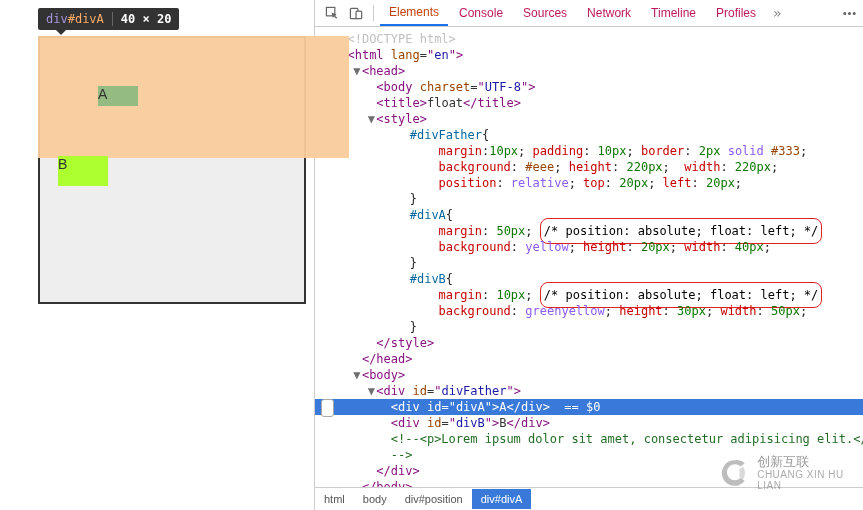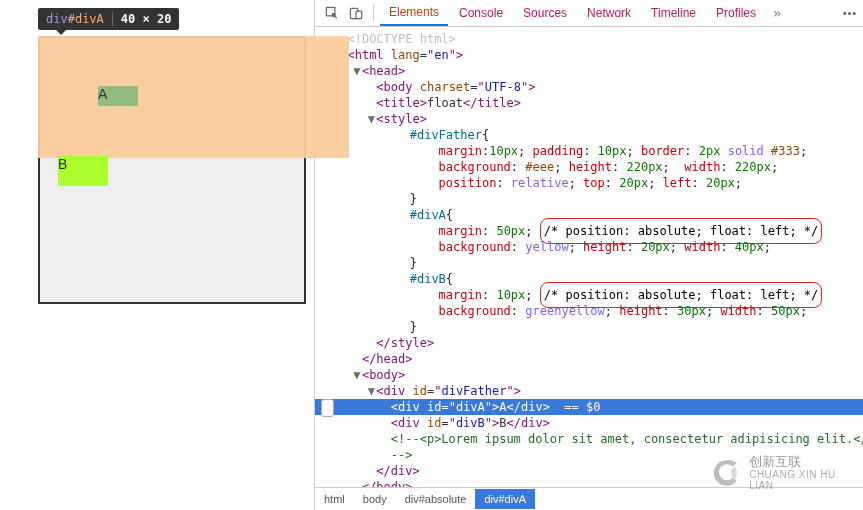--- a/index.html
+++ b/index.html
@@ -53,21 +53,21 @@
 .ln.sel .console-hint{color:#cfe0ff}
 .ellipsis-badge{position:absolute;left:6px;background:#fff;border:1px solid #aaa;border-radius:3px;font-size:9px;padding:0 3px;color:#888}
 .ln-rel{position:relative}
 .redbox{border:1px solid #d22;border-radius:8px;padding:5px 3px;color:#000000}
 
 .crumbs{height:22px;border-top:1px solid #ccc;display:flex;align-items:center;font-family:"Helvetica Neue",Arial,sans-serif;font-size:11px;color:#555}
 .crumb{padding:4px 9px}
 .crumb.active{background:#3879d9;color:#fff}
 
 
-.wm{position:absolute;right:12px;bottom:16px;width:140px;height:42px;display:flex;align-items:center;gap:6px;opacity:.55;font-family:sans-serif}
+.wm{position:absolute;right:4px;bottom:16px;width:140px;height:42px;display:flex;align-items:center;gap:6px;opacity:.55;font-family:sans-serif}
 .wm .logo{width:36px;height:36px;display:block}
 .wm .txt{font-size:13px;color:#444;line-height:1.1}
 .wm .txt .en{font-size:10px;letter-spacing:.5px;color:#666}
 </style>
 </head>
 <body>
 
 <div class="wrap">
   <div class="left">
     <div class="tooltip">
@@ -142,21 +142,21 @@
         <div class="ln">        <span class="toggle"> </span><span class="punct">&lt;</span><span class="tagc">div</span> <span class="attr-name">id</span>=<span class="punct">"</span><span class="attr-val">divB</span><span class="punct">"</span><span class="punct">&gt;</span><span>B</span><span class="punct">&lt;/</span><span class="tagc">div</span><span class="punct">&gt;</span></div>
         <div class="ln">        <span class="toggle"> </span><span class="comment">&lt;!--&lt;p&gt;Lorem ipsum dolor sit amet, consectetur adipisicing elit.&lt;/p&gt;</span></div>
         <div class="ln">        <span class="toggle"> </span><span class="comment">--&gt;</span></div>
         <div class="ln">      <span class="toggle"> </span><span class="punct">&lt;/</span><span class="tagc">div</span><span class="punct">&gt;</span></div>
         <div class="ln">    <span class="toggle"> </span><span class="punct">&lt;/</span><span class="tagc">body</span><span class="punct">&gt;</span></div>
       </div>
 
     <div class="crumbs">
       <span class="crumb">html</span>
       <span class="crumb">body</span>
-      <span class="crumb">div#absolute</span>
+      <span class="crumb">div#position</span>
       <span class="crumb active">div#divA</span>
     </div>
   </div>
 </div>
 
 <div class="wm">
   <svg class="logo" viewBox="0 0 40 40">
       <path d="M20 4a16 16 0 1 0 12 26l-5-4a10 10 0 1 1 0-14l5-4a16 16 0 0 0-12-4z" fill="#888"></path>
       <path d="M30 12l-5 4a10 10 0 0 1 0 8l5 4a16 16 0 0 0 0-16z" fill="#bbb"></path>
     </svg>

